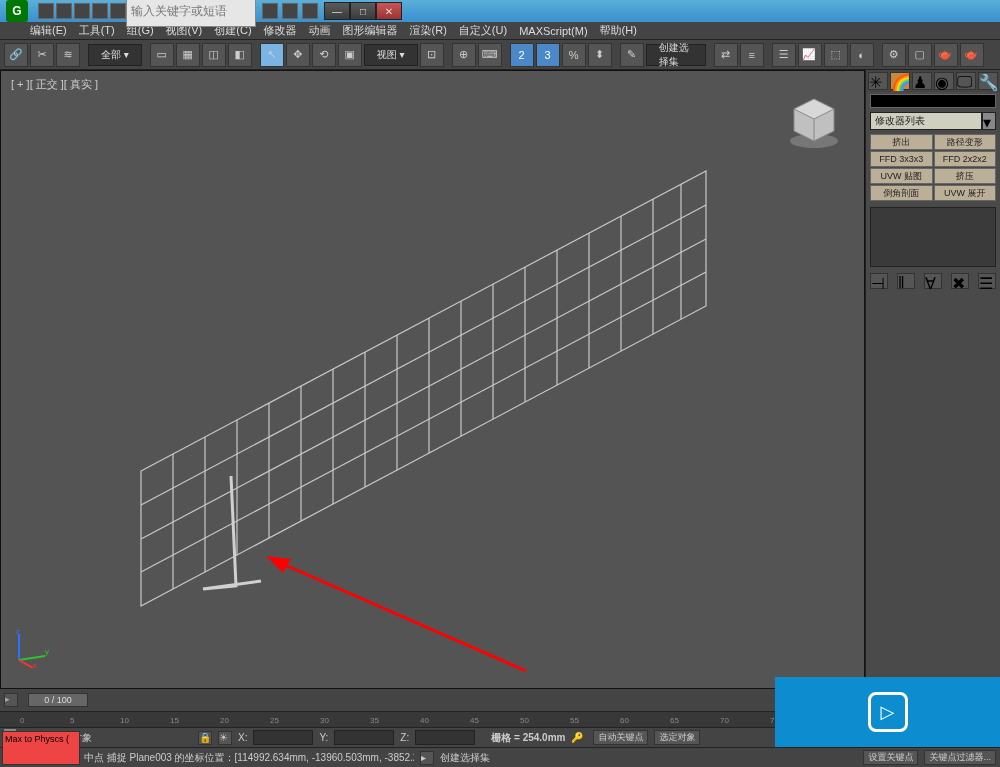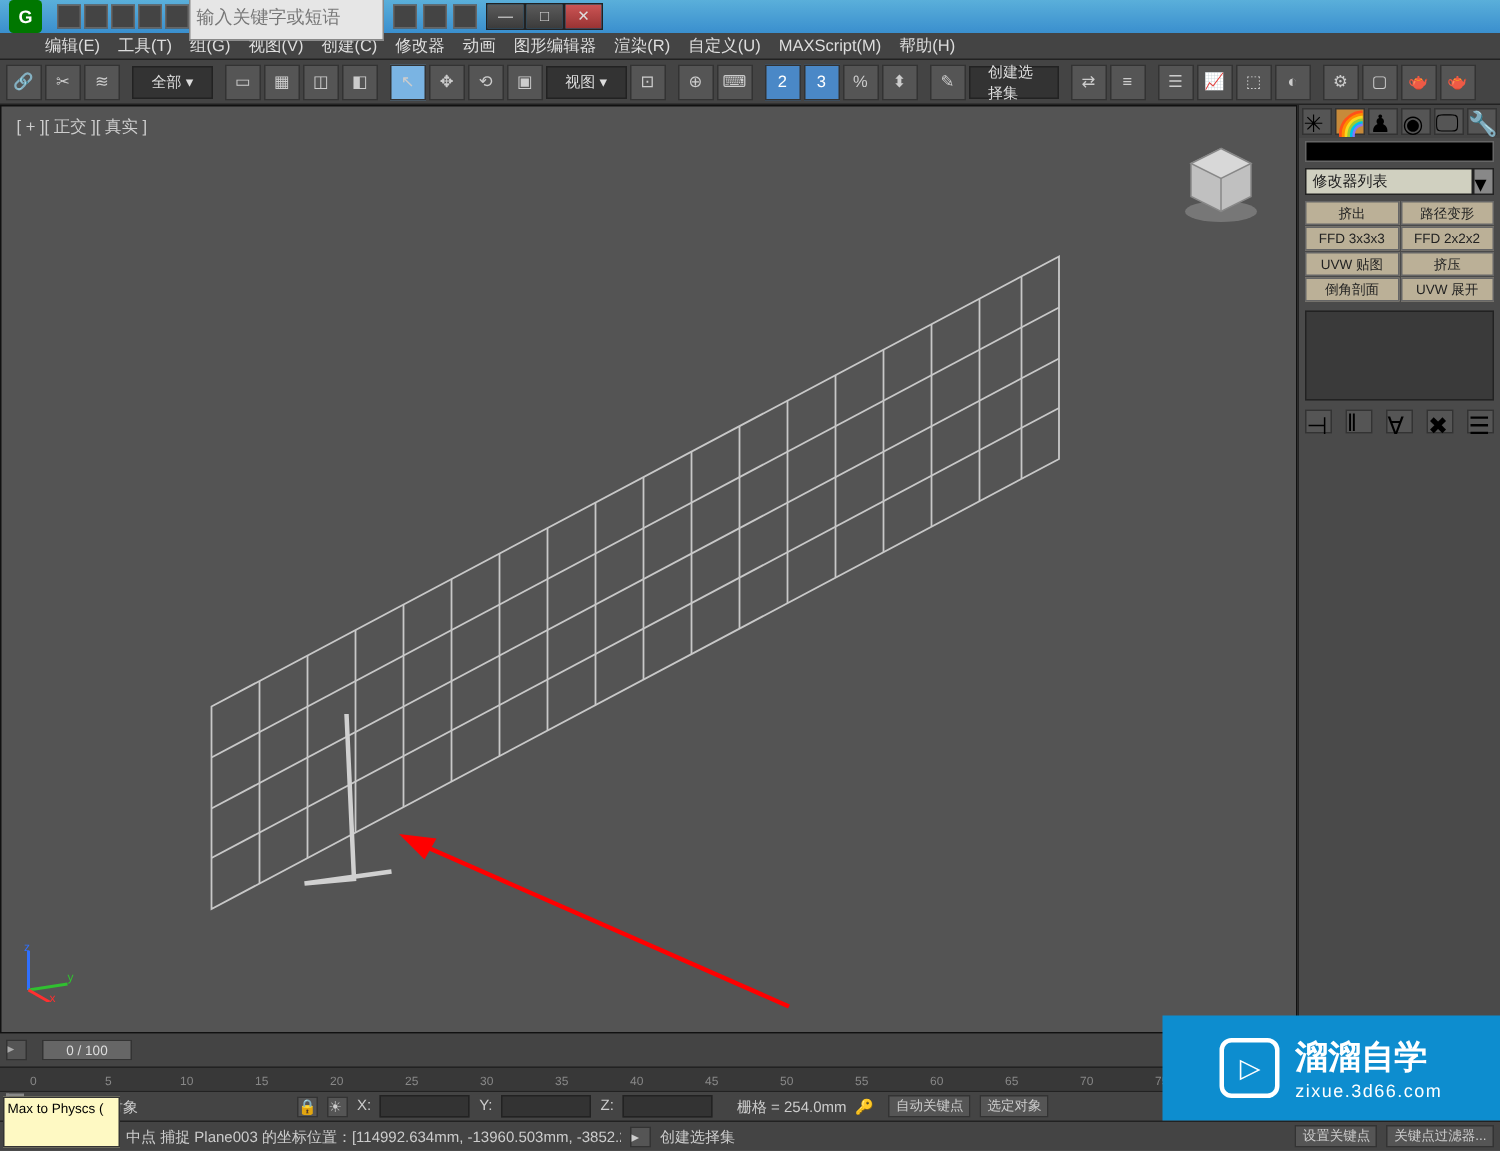--- a/index.html
+++ b/index.html
@@ -55,21 +55,21 @@
 .tl-slider { flex: 0 0 60px; height: 14px; background: #666; border: 1px solid #333; margin-left: 10px; font-size: 9px; color: #ddd; display: flex; align-items: center; justify-content: center; }
 .time-ruler { height: 16px; background: #383838; border-top: 1px solid #222; position: relative; display: flex; align-items: flex-end; font-size: 8px; color: #888; }
 .time-ruler span { position: absolute; bottom: 2px; }
 
 
 .status-row { height: 20px; background: #444; display: flex; align-items: center; font-size: 10px; color: #ccc; gap: 6px; padding: 0 4px; border-top: 1px solid #222; }
 .coord-box { width: 60px; height: 15px; background: #333; border: 1px solid #222; font-size: 9px; color: #ccc; padding-left: 2px; }
 .stat-txt { white-space: nowrap; }
 .bracket-resize { width: 12px; height: 18px; border-left: 2px solid #888; border-top: 2px solid #888; border-bottom: 2px solid #888; }
 .key-btn { height: 15px; background: #555; border: 1px solid #333; font-size: 9px; color: #ccc; padding: 0 4px; display: flex; align-items: center; }
-.script-box { position: absolute; left: 2px; bottom: 2px; width: 78px; height: 34px; background: #fef9c3; border: 1px solid #333; font-size: 9px; color: #000; padding: 2px; }
+.script-box { position: absolute; left: 2px; bottom: 2px; width: 78px; height: 34px; background: #ef4444; border: 1px solid #333; font-size: 9px; color: #000; padding: 2px; }
 
 
 .watermark { position: absolute; right: 0; bottom: 20px; width: 225px; height: 70px; background: #0d8dcf; display: flex; align-items: center; justify-content: center; gap: 10px; color: #fff; }
 .wm-icon { width: 40px; height: 40px; border: 3px solid #fff; border-radius: 8px; display: flex; align-items: center; justify-content: center; font-size: 18px; }
 .wm-txt-main { font-size: 22px; font-weight: bold; }
 .wm-txt-sub { font-size: 12px; letter-spacing: 1px; }
 </style>
 </head>
 <body>
 
@@ -272,36 +272,32 @@
   <div class="bracket-resize"></div>
   <span class="stat-txt" style="min-width:170px;">未选定任何对象</span>
   <span style="width:14px;height:14px;background:#555;border:1px solid #333;">🔒</span>
   <span style="width:14px;height:14px;background:#555;border:1px solid #333;">☀</span>
   <span>X:</span>
   <input class="coord-box" style="">
   <span>Y:</span>
   <input class="coord-box" style="">
   <span>Z:</span>
   <input class="coord-box" style="">
-  <span class="stat-txt" style="margin-left:10px;">栅格 = 254.0mm</span>
+  <span class="stat-txt" style="margin-left:10px;font-weight:bold;">栅格 = 254.0mm</span>
   <span style="width:16px;">🔑</span>
   <div class="key-btn">自动关键点</div>
   <div class="key-btn">选定对象</div>
 </div>
 
 <div class="status-row" style="padding-left:84px;">
   <span class="stat-txt" style="flex:0 0 330px;overflow:hidden;">中点 捕捉 Plane003 的坐标位置：[114992.634mm, -13960.503mm, -3852.223mm]</span>
   <span style="width:14px;height:14px;background:#555;border:1px solid #333;">▸</span>
   <span class="stat-txt">创建选择集</span>
   <div style="flex:1"></div>
   <div class="key-btn">设置关键点</div>
   <div class="key-btn">关键点过滤器...</div>
 </div>
 
 <div class="script-box">Max to Physcs (</div>
 
 <div class="watermark">
   <div class="wm-icon">▷</div>
-  <div>
-    <div class="wm-txt-main">溜溜自学</div>
-    <div class="wm-txt-sub">zixue.3d66.com</div>
-  </div>
 </div>
 
 </body></html>

